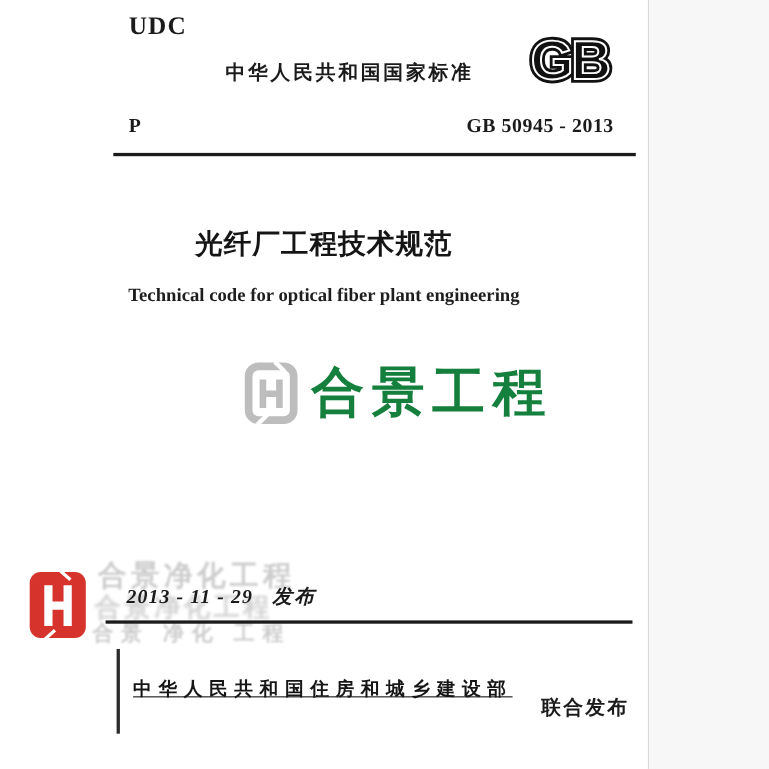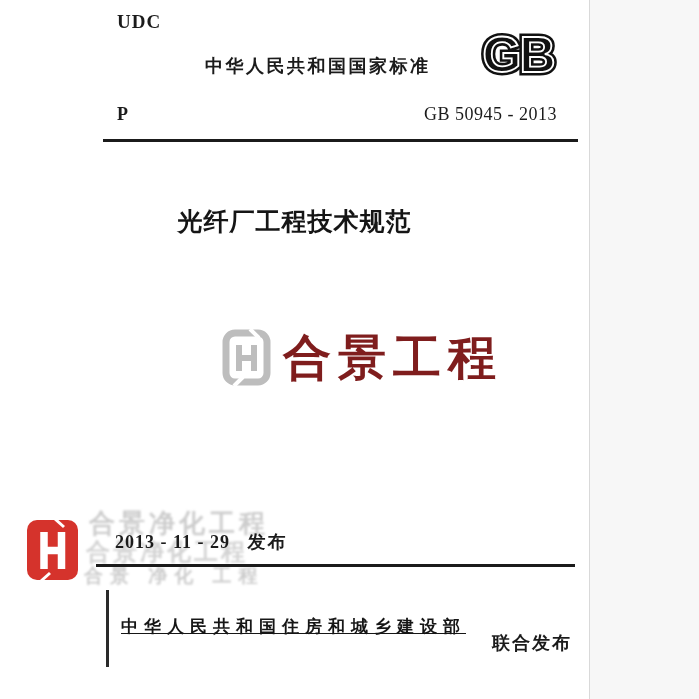--- a/index.html
+++ b/index.html
@@ -5,38 +5,38 @@
   html,body{margin:0;padding:0;background:#ffffff;}
   .page{
     position:relative;width:699px;height:699px;background:#ffffff;
     font-family:"Liberation Serif", serif;color:#1b1b1b;overflow:hidden;
   }
   .edge-band{
     position:absolute;left:589px;top:0;width:110px;height:699px;
     background:#f7f7f7;border-left:1.5px solid #d9d9d9;
   }
   .abs{position:absolute;white-space:nowrap;}
-  .udc{left:117px;top:11px;font-weight:bold;font-size:19px;letter-spacing:1px;}
+  .udc{left:117px;top:11px;font-weight:bold;font-size:23px;letter-spacing:1px;}
   .std-label{left:205px;top:54px;font-size:18px;font-weight:bold;letter-spacing:2.5px;font-family:"Liberation Sans",sans-serif;}
   .gb-logo{left:468px;top:26px;width:100px;height:56px;}
   .p-label{left:117px;top:104px;font-weight:bold;font-size:18px;}
-  .std-number{left:424px;top:104px;font-weight:normal;font-size:18px;letter-spacing:0.5px;}
+  .std-number{left:424px;top:104px;font-weight:bold;font-size:18px;letter-spacing:0.5px;}
   .rule-top{left:103px;top:139px;width:475px;height:3px;background:#1b1b1b;}
   .title-cn{left:0;top:205px;width:589px;text-align:center;font-size:25px;font-weight:bold;letter-spacing:1px;color:#151515;}
   .title-en{left:0;top:259px;width:589px;text-align:center;font-size:17px;font-weight:bold;color:#1e1e1e;}
   .wm-center{left:222px;top:329px;display:flex;align-items:center;}
   .wm-center-text{font-family:"Liberation Sans",sans-serif;font-weight:bold;font-size:48px;
-    color:#7f1d1d;letter-spacing:7px;margin-left:12px;line-height:1;}
+    color:#15803d;letter-spacing:7px;margin-left:12px;line-height:1;}
   .wm-line{color:#cdcdcd;font-weight:bold;font-family:"Liberation Sans",sans-serif;filter:blur(1px);}
   .wm-line1{left:89px;top:506px;font-size:26px;letter-spacing:4px;}
   .wm-line2{left:86px;top:536px;font-size:24px;letter-spacing:3px;color:#d3d3d3;filter:blur(1.3px);}
   .wm-line3{left:84px;top:563px;font-size:19px;letter-spacing:7px;filter:blur(1.1px);}
   .red-logo{left:26px;top:518px;width:53px;height:64px;}
   .date-row{font-size:18px;font-weight:bold;}
-  .date-issue{left:115px;top:530px;}
+  .date-issue{left:115px;top:530px;font-style:italic;}
   .date-impl{left:399px;top:528px;}
   .date-num{letter-spacing:1px;}
   .date-cn{margin-left:13px;letter-spacing:2px;font-family:"Liberation Sans",sans-serif;}
   .rule-mid{left:96px;top:564px;width:479px;height:3px;background:#1b1b1b;}
   .vtick{left:106px;top:590px;width:2.5px;height:77px;background:#2a2a2a;}
   .pub{font-family:"Liberation Sans",sans-serif;font-weight:bold;font-size:17px;color:#161616;text-decoration:underline;}
   .pub1{left:121px;top:615px;letter-spacing:6px;}
   .pub2{left:121px;top:640px;letter-spacing:1.2px;}
   .joint{left:492px;top:631px;font-family:"Liberation Sans",sans-serif;font-weight:bold;font-size:18px;letter-spacing:2px;}
 </style>
@@ -57,20 +57,21 @@
   </svg>
 
   <div class="abs p-label">P</div>
 
   <div class="abs std-number">GB 50945 - 2013</div>
 
   <div class="abs rule-top"></div>
 
   <div class="abs title-cn">光纤厂工程技术规范</div>
 
+  <div class="abs title-en">Technical code for optical fiber plant engineering</div>
 
   <div class="abs wm-center">
     <svg width="49" height="57" viewBox="0 0 49 57">
       <rect x="4" y="4" width="41" height="49" rx="9" fill="none" stroke="#bdbdbd" stroke-width="7"></rect>
       <path d="M17,16 V42 M32,16 V42 M17,29 H32" fill="none" stroke="#bdbdbd" stroke-width="6"></path>
       <path d="M28,0 L37,9" stroke="#ffffff" stroke-width="4"></path>
       <path d="M12,57 L21,48" stroke="#ffffff" stroke-width="4"></path>
     </svg>
     <span class="wm-center-text">合景工程</span>
   </div>

